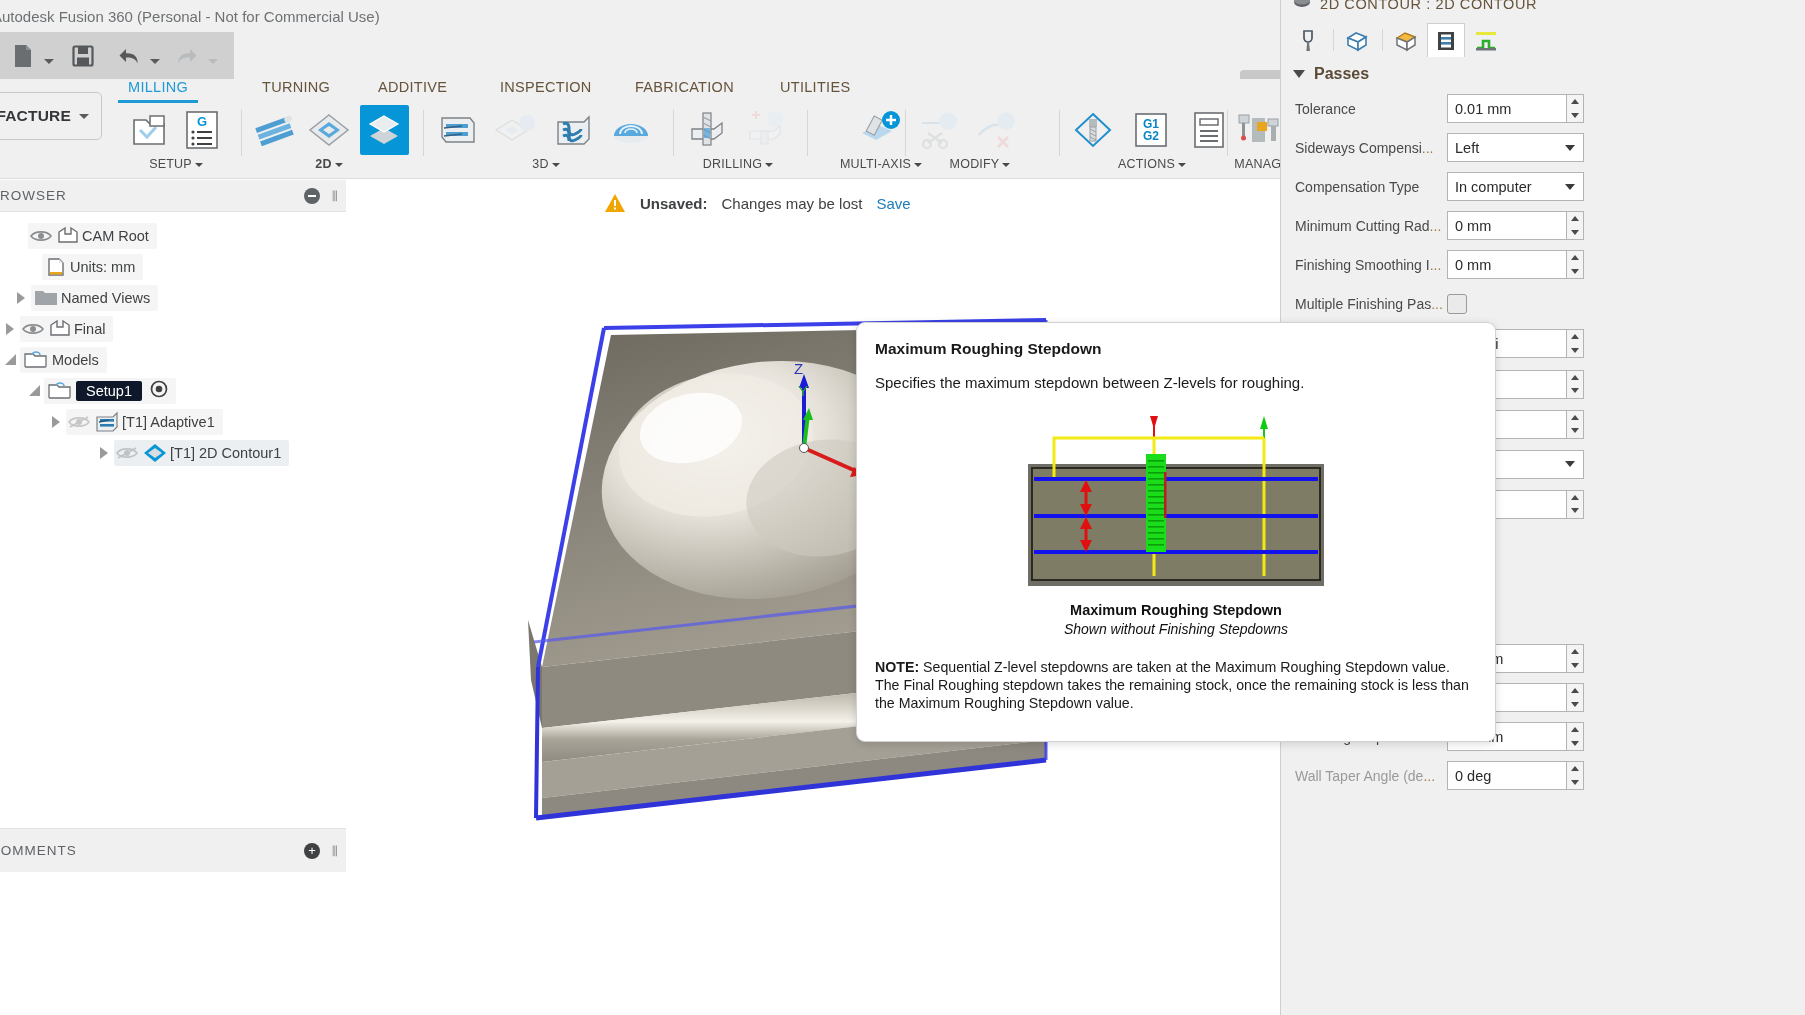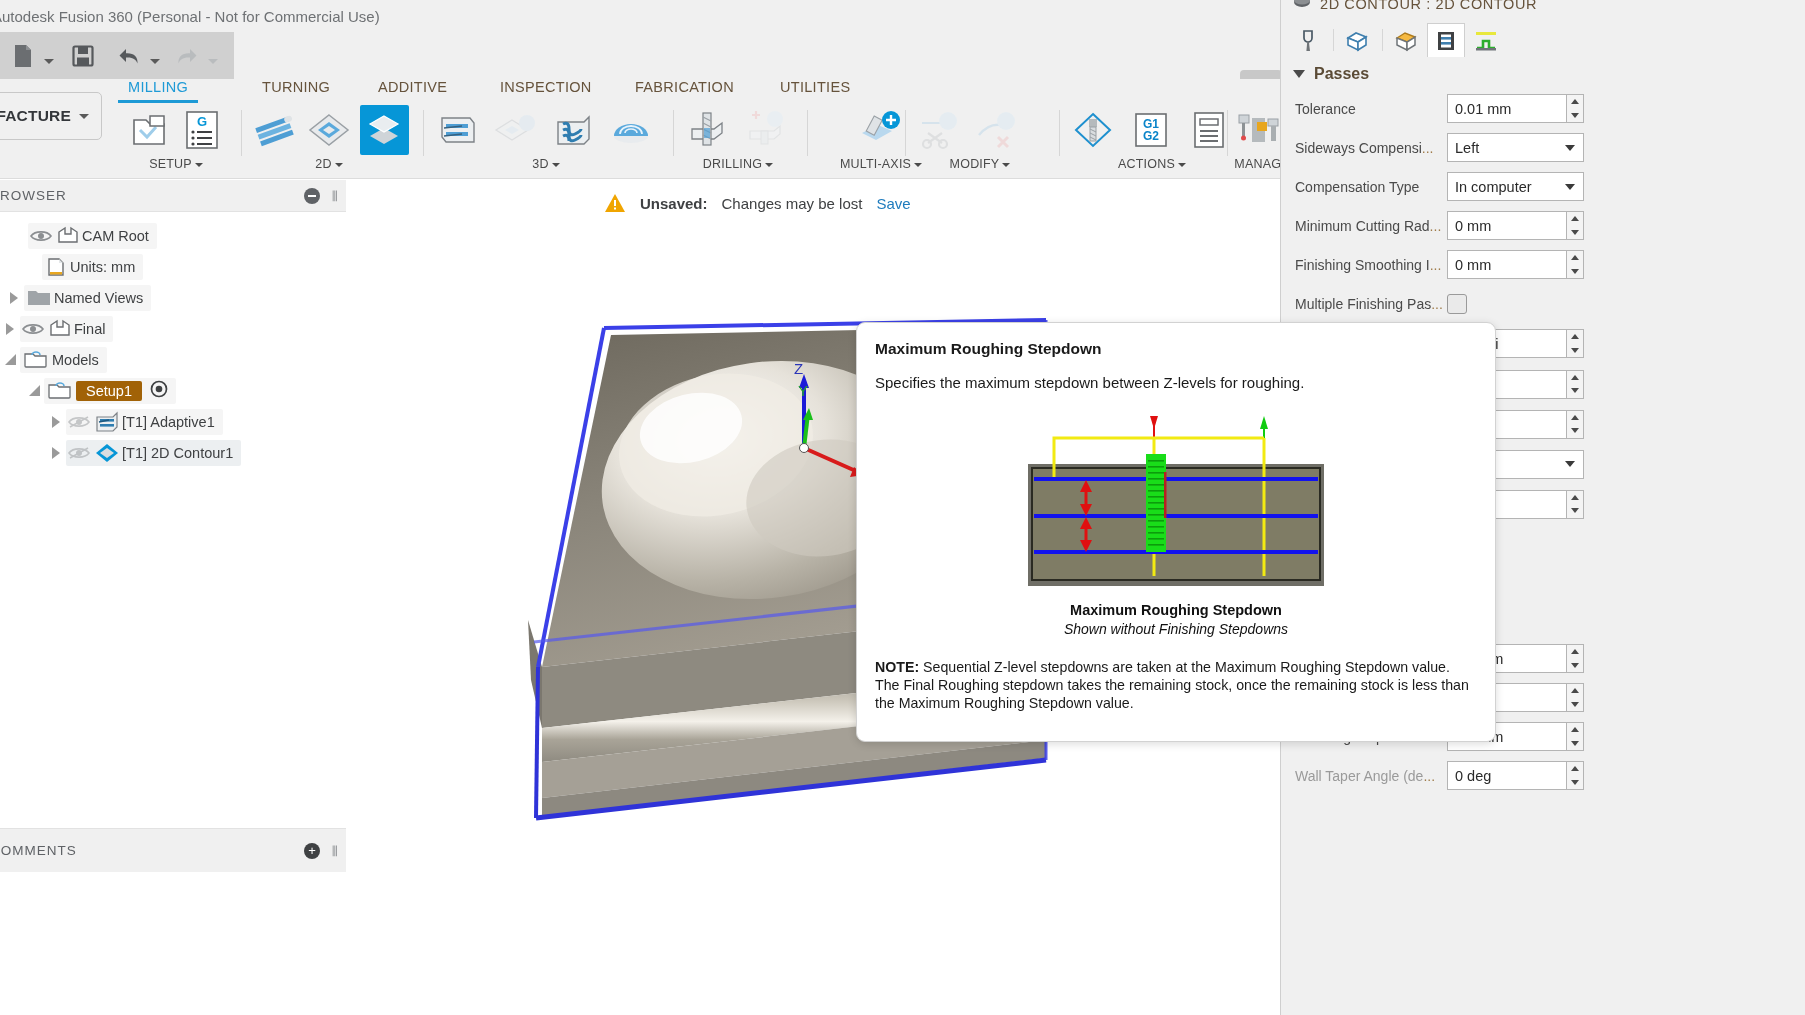--- a/index.html
+++ b/index.html
@@ -127,21 +127,21 @@
     display:flex; align-items:center; height:31px; position:relative;
   }
   .trow .hit { display:flex; align-items:center; background:#f5f5f5; height:26px; border-radius:2px; padding-right:8px;}
   .trow .arrow { width:20px; display:flex; justify-content:center; align-items:center; }
   .ar-right { width:0;height:0;border-top:6px solid transparent;border-bottom:6px solid transparent;border-left:8px solid transparent; position:relative;}
   .ar-right::before{content:"";position:absolute;left:-8px;top:-6px;width:0;height:0;border-top:6px solid transparent;border-bottom:6px solid transparent;border-left:8px solid #9a9a9a;}
   .ar-down { width:0;height:0;border-left:11px solid transparent;border-bottom:11px solid #9a9a9a; }
   .trow .eye { width:26px; display:flex; justify-content:center; }
   .trow .ico { width:28px; display:flex; justify-content:center; }
   .trow .lbl { font-size:14.5px; color:#3f4143; white-space:nowrap; }
-  .trow .lbl.sel { background:#a16207; color:#fff; padding:2px 10px; border-radius:2px;}
+  .trow .lbl.sel { background:#0f172a; color:#fff; padding:2px 10px; border-radius:2px;}
   .trow .target { margin-left:8px; }
 
   
   .canvas {
     position:absolute; left:346px; top:180px; width:934px; height:947px;
     background:#ffffff; overflow:hidden;
   }
 
   
   .unsaved {
@@ -337,21 +337,21 @@
                 <circle cx="11" cy="35" r="1.6" fill="#3f4143"></circle>
                 <rect x="15" y="34" width="15" height="2" fill="#3f4143"></rect>
               </svg>
           </div>
         </div>
         <div class="plabel"><span>SETUP</span><span class="c"></span></div>
       </div>
 
       <div class="vdiv" style="position:absolute;left:236px;top:3px;"></div>
 
-      <div class="panel" style="left:246px; width:166px;">
+      <div class="panel" style="left:246px; width:166px;font-weight:bold;">
         <div class="items">
           <div class="rb-item">
             <svg width="46" height="40" viewBox="0 0 46 40">
                 <g transform="rotate(-20 23 20)">
                   <rect x="6" y="12" width="34" height="5" fill="#4e9ed4"></rect>
                   <rect x="6" y="19" width="34" height="5" fill="#6cb3e0"></rect>
                   <rect x="6" y="26" width="34" height="5" fill="#4e9ed4"></rect>
                   <ellipse cx="40" cy="14.5" rx="4" ry="3" fill="#dfe3e6"></ellipse>
                 </g>
               </svg>
@@ -568,21 +568,21 @@
             <svg width="22" height="22" viewBox="0 0 22 22">
                 <path d="M4 3 h10 l4 4 v12 H4z" fill="#fff" stroke="#6b6e71" stroke-width="1.4"></path>
                 <path d="M14 3 v4 h4" fill="#e4e7e9"></path>
                 <rect x="5" y="16" width="12" height="2.5" fill="#e8a61e"></rect>
               </svg>
           </span>
           <span class="lbl">Units: mm</span>
         </span>
       </div>
 
-      <div class="trow" style="padding-left:4px;">
+      <div class="trow" style="padding-left:11px;">
         <span class="arrow">
             <span class="ar-right"></span>
           </span>
         <span class="hit">
           <span class="ico" style="width:30px;">
             <svg width="26" height="20" viewBox="0 0 26 20">
                 <path d="M2 3 h8 l2 2 h12 v12 H2z" fill="#9fa4a8"></path>
               </svg>
           </span>
           <span class="lbl">Named Views</span>
@@ -662,21 +662,21 @@
                 <path d="M3 6 h16 l4 -4 v14 l-4 4 H3z" fill="#eceff1" stroke="#7d8287" stroke-width="1.2"></path>
                 <rect x="6" y="8" width="14" height="2.6" fill="#2f7db0"></rect>
                 <rect x="6" y="13" width="14" height="2.6" fill="#2f7db0"></rect>
                 <path d="M5 11 l10 -2" stroke="#1d587f" stroke-width="1.4"></path>
               </svg>
           </span>
           <span class="lbl">[T1] Adaptive1</span>
         </span>
       </div>
 
-      <div class="trow" style="padding-left:46px;">
+      <div class="trow" style="padding-left:46px;margin-left:48px;">
         <span class="arrow">
             <span class="ar-right"></span>
           </span>
         <span class="hit" style="background:#eceff1;">
           <span class="eye" style="opacity:0.45;">
             <svg width="22" height="14" viewBox="0 0 22 14">
                 <path d="M1 7 C5 1.5 17 1.5 21 7 C17 12.5 5 12.5 1 7Z" fill="none" stroke="#8b8e91" stroke-width="1.6"></path>
                 <circle cx="11" cy="7" r="3" fill="#8b8e91"></circle>
                 <path d="M2 12 L20 2" stroke="#8b8e91" stroke-width="1.5"></path>
               </svg>

